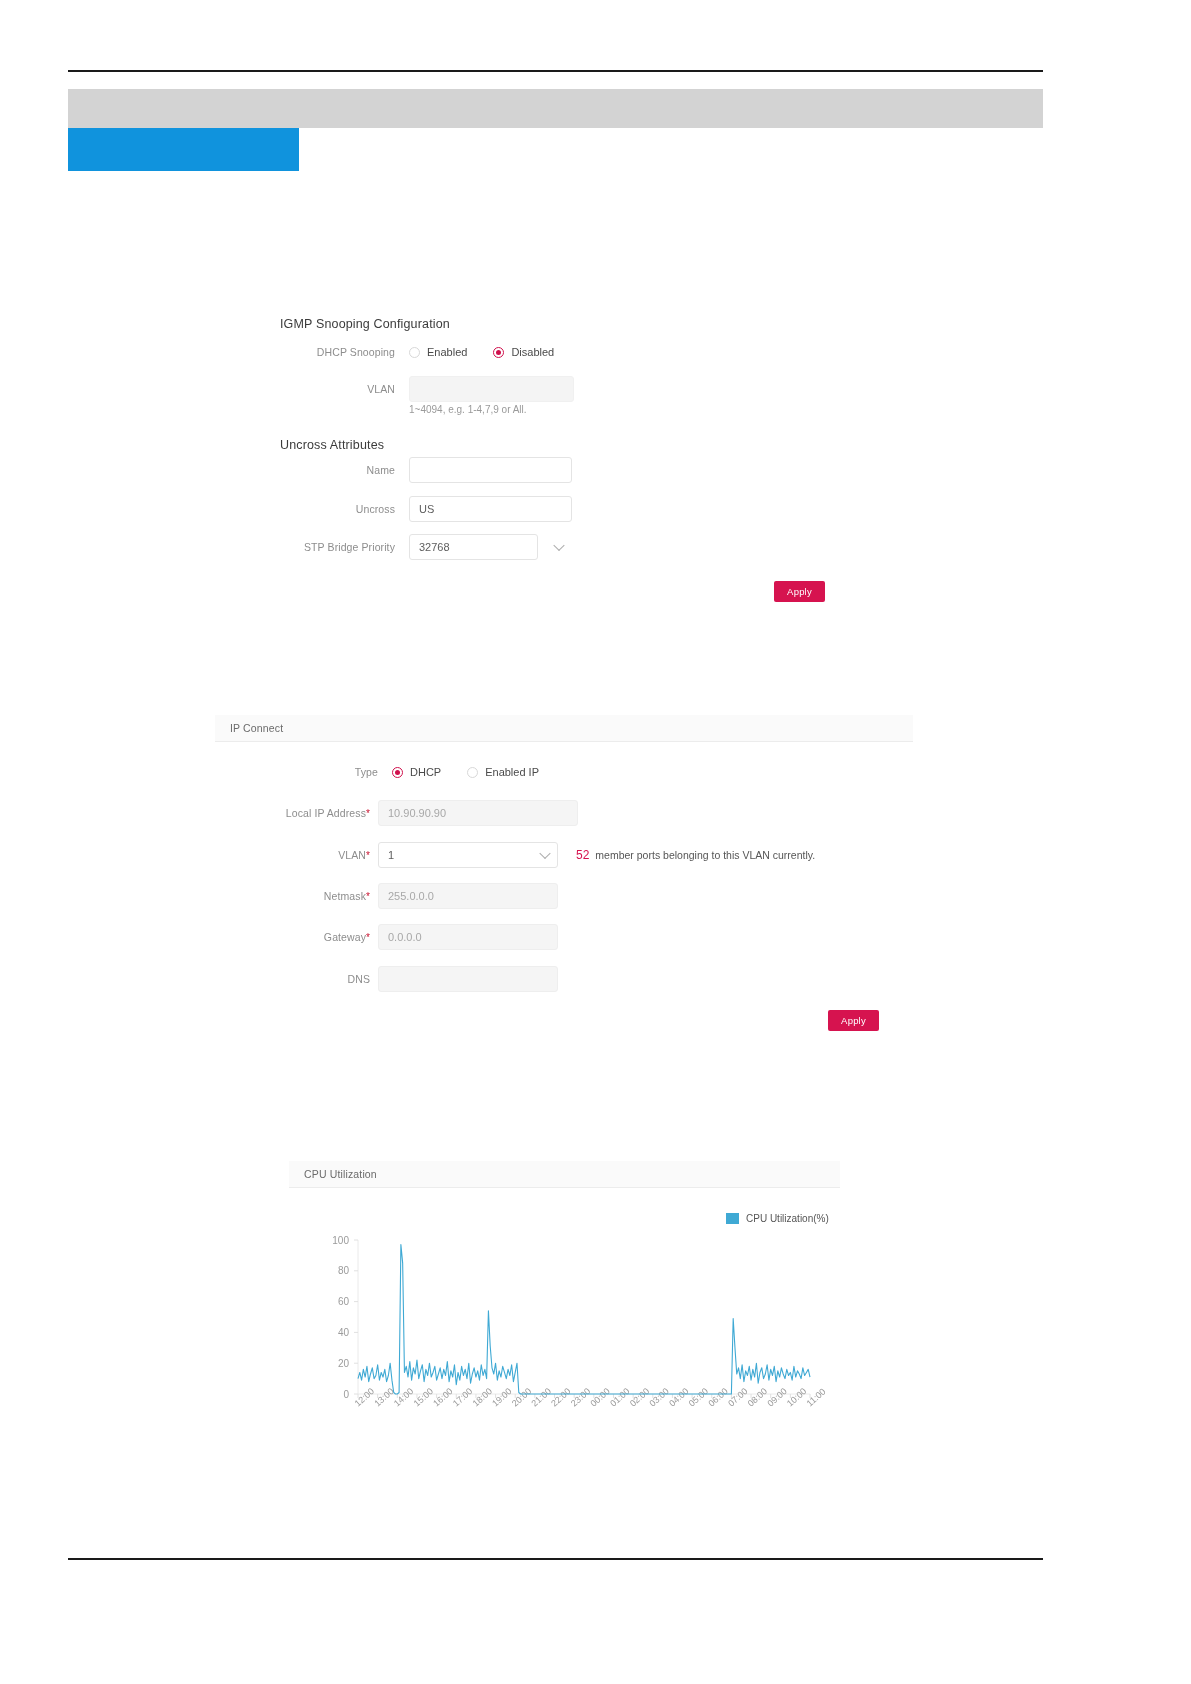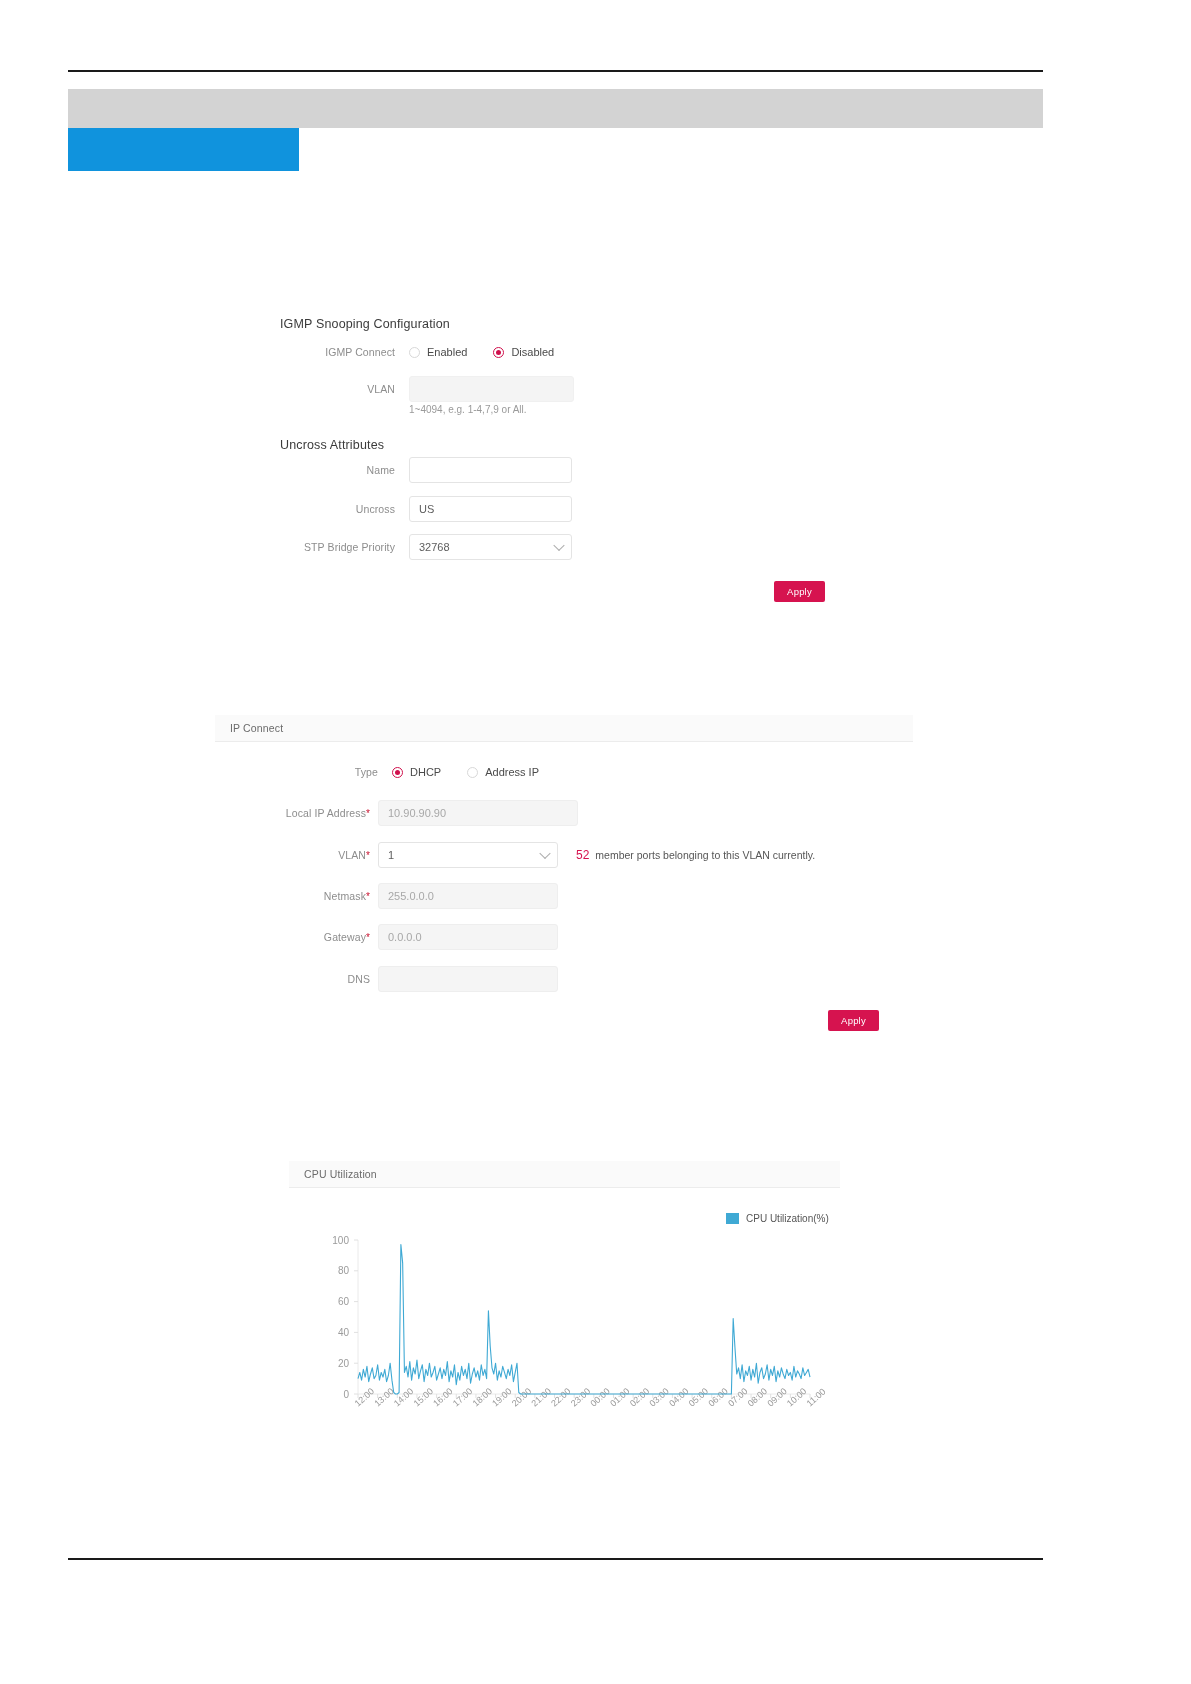--- a/index.html
+++ b/index.html
@@ -223,21 +223,21 @@
 
 <div class="page-rule-top"></div>
 
 <div class="gray-banner"></div>
 
 <div class="blue-tab"></div>
 
 <div class="section-title" style="left:280px; top:317px;">IGMP Snooping Configuration</div>
 
 <div class="form-row" style="left:270px; top:339px;">
-  <div class="row-label" style="width:125px; margin-right:14px;">IGMP Connect</div>
+  <div class="row-label" style="width:125px; margin-right:14px;">DHCP Snooping</div>
   <div class="radio-group">
     <div class="radio-item">
       <span class="radio-dot"></span>
       <span class="radio-label">Enabled</span>
     </div>
     <div class="radio-item">
       <span class="radio-dot checked"></span>
       <span class="radio-label">Disabled</span>
     </div>
   </div>
@@ -258,41 +258,41 @@
 </div>
 
 <div class="form-row" style="left:270px; top:496px;">
   <div class="row-label" style="width:125px; margin-right:14px;">Uncross</div>
   <div class="field" style="width:163px;">US</div>
 </div>
 
 <div class="form-row" style="left:270px; top:534px;">
   <div class="row-label" style="width:125px; margin-right:14px;">STP Bridge Priority</div>
   <div class="select-wrap" style="width:163px;">
-    <div class="field" style="width:163px;">32768</div>
+    <div class="field" style="width:129px;">32768</div>
     <span class="caret"></span>
   </div>
 </div>
 
 <div class="apply-btn" style="left:774px; top:581px;">Apply</div>
 
 <div class="panel" style="left:215px; top:715px; width:698px;">
   <div class="panel-head">IP Connect</div>
 </div>
 
 <div class="form-row" style="left:270px; top:759px;">
   <div class="row-label" style="width:108px; margin-right:14px;">Type</div>
   <div class="radio-group">
     <div class="radio-item">
       <span class="radio-dot checked"></span>
       <span class="radio-label">DHCP</span>
     </div>
     <div class="radio-item">
       <span class="radio-dot"></span>
-      <span class="radio-label">Address IP</span>
+      <span class="radio-label">Enabled IP</span>
     </div>
   </div>
 </div>
 
 <div class="form-row" style="left:245px; top:800px;">
   <div class="row-label" style="width:125px; margin-right:8px;">
     <span>Local IP Address</span><span class="req">*</span>
   </div>
   <div class="field disabled" style="width:200px;">10.90.90.90</div>
 </div>

